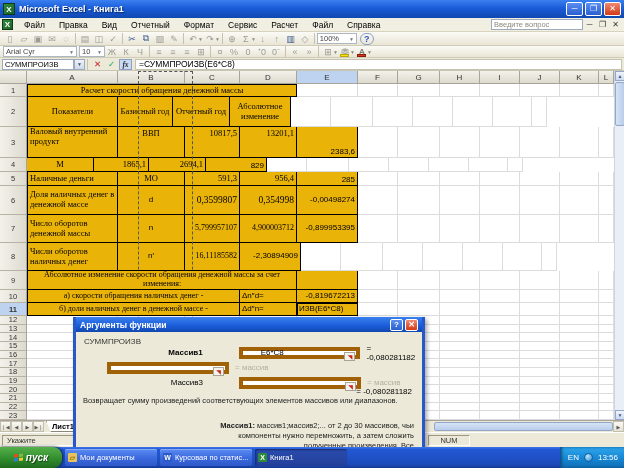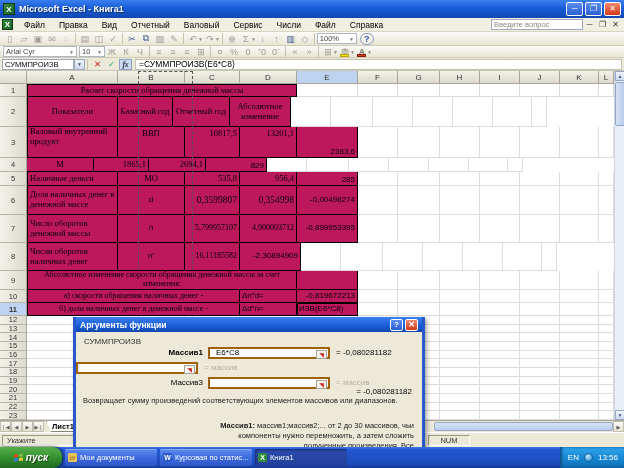--- a/index.html
+++ b/index.html
@@ -63,21 +63,21 @@
   .ch,#corner{background:linear-gradient(180deg,#f3f2ea,#dddace);border-right:1px solid #a8a49a;
     border-bottom:1px solid #a8a49a;font-size:8px;color:#333;display:flex;align-items:center;justify-content:center;}
   #corner{width:27px;}
   .ch.act{background:#bdd3f0;}
   .r{display:flex;}
   .rn{width:27px;background:linear-gradient(90deg,#f3f2ea,#dddace);border-right:1px solid #a8a49a;
     border-bottom:1px solid #b6b2a6;font-size:7.5px;color:#333;display:flex;align-items:center;justify-content:center;flex:none;}
   .rn.act{background:#bdd3f0;font-weight:bold;}
   .c{border-right:1px solid #000;border-bottom:1px solid #000;overflow:hidden;flex:none;
     font-family:"Liberation Serif",serif;font-size:8.5px;line-height:1.12;
-    display:flex;align-items:center;justify-content:center;text-align:center;background:#be185d;position:relative;}
+    display:flex;align-items:center;justify-content:center;text-align:center;background:#eab308;position:relative;}
   .bl{border-left:1px solid #000;}
   .bt{border-top:1px solid #000;}
   .L{justify-content:flex-start;text-align:left;padding:0 2px;}
   .R{justify-content:flex-end;text-align:right;padding-right:2px;}
   .top{align-items:flex-start;}
   .bot{align-items:flex-end;}
   .sans{font-family:"Liberation Sans",sans-serif;font-size:8px;}
   .sm{font-size:8px;}
   .e{border-right:1px solid #dcdcdc;border-bottom:1px solid #dcdcdc;background:#fff;flex:none;}
   .marq{position:absolute;inset:0;border:1px dashed #555;pointer-events:none;}
@@ -109,22 +109,22 @@
     border:3px solid #2857c9;border-top:none;border-radius:0 0 2px 2px;z-index:5;box-shadow:2px 2px 4px rgba(0,0,0,.35);}
   #dtitle{height:15px;background:linear-gradient(180deg,#3a80f0,#1a5cd8 60%,#1048b0);
     display:flex;align-items:center;color:#fff;font-weight:bold;font-size:8.5px;padding:0 4px;}
   .dbtn{width:13px;height:12px;margin-left:2px;border-radius:2px;border:1px solid #fff;color:#fff;
     font-size:8px;line-height:10px;text-align:center;background:linear-gradient(180deg,#5a8ef0,#2b5fd0);}
   .dbtn.close{background:linear-gradient(180deg,#ef8a72,#d33a14);}
   #dgroup{position:absolute;left:8px;top:20px;font-size:8px;color:#333;}
   .frow{position:absolute;left:0;height:13px;display:flex;align-items:center;width:100%;}
   .flab{width:132px;text-align:right;padding-right:5px;font-size:8px;}
   .flab.b{font-weight:bold;}
-  .finp{width:122px;height:12px;background:#fff;border:2px solid #a16207;position:relative;
-    font-size:8px;display:flex;align-items:center;padding:0 6px;}
+  .finp{width:122px;height:12px;background:#fff;border:4px solid #a16207;position:relative;
+    font-size:8px;display:flex;align-items:center;padding:0 18px;margin-left:31px;}
   .fsel{position:absolute;right:1px;top:1px;width:11px;height:9px;background:#f4f3ec;border:1px solid #a8a49a;
     color:#c22;font-size:6px;line-height:8px;text-align:center;}
   .fres{font-size:8px;padding-left:6px;}
   .muted{color:#b4b0a2;}
   #dres{position:absolute;right:10px;top:70px;font-size:8px;}
   #ddesc{position:absolute;left:7px;top:79px;right:6px;font-size:7.5px;color:#222;}
   #dhelp{position:absolute;left:120px;right:8px;top:104px;font-size:7.5px;line-height:1.3;color:#222;text-align:right;}
   #dhelp b{font-size:7.5px;}
 
   
@@ -160,23 +160,23 @@
     <span class="winbtn close">✕</span>
   </div>
 
   <div id="menubar" class="abs">
     <span class="appicon" style="width:11px;height:11px">X</span>
     <span id="menu-items" style="display:flex">
         <span class="mi">Файл</span>
         <span class="mi">Правка</span>
         <span class="mi">Вид</span>
         <span class="mi">Отчетный</span>
-        <span class="mi">Валовый</span>
+        <span class="mi">Формат</span>
         <span class="mi">Сервис</span>
-        <span class="mi">Числи</span>
+        <span class="mi">Расчет</span>
         <span class="mi">Файл</span>
         <span class="mi">Справка</span>
       </span>
     <input id="qbox" readonly="" value="Введите вопрос" style="">
     <span class="mwc">─</span>
     <span class="mwc">❐</span>
     <span class="mwc">✕</span>
   </div>
 
   <div class="tbar abs" id="stdbar">
@@ -333,21 +333,21 @@
           <div class="e" style="width: 40px;"></div>
           <div class="e" style="width: 40px;"></div>
           <div class="e" style="width: 40px;"></div>
           <div class="e" style="width: 39px;"></div>
           <div class="e" style="width: 15px;"></div>
         </div>
       <div class="r" style="height:14px">
         <div class="rn">5</div>
         <div class="c bl L" style="width:91px">Наличные деньги</div>
         <div class="c" style="width:67px">МО</div>
-        <div class="c R" style="width:55px">535,8</div>
+        <div class="c R" style="width:55px">591,3</div>
         <div class="c R" style="width:57px">956,4</div>
         <div class="c R bot sans" style="width:61px">285</div>
       <div class="e" style="width: 40px;"></div>
           <div class="e" style="width: 42px;"></div>
           <div class="e" style="width: 40px;"></div>
           <div class="e" style="width: 40px;"></div>
           <div class="e" style="width: 40px;"></div>
           <div class="e" style="width: 39px;"></div>
           <div class="e" style="width: 15px;"></div>
         </div>

